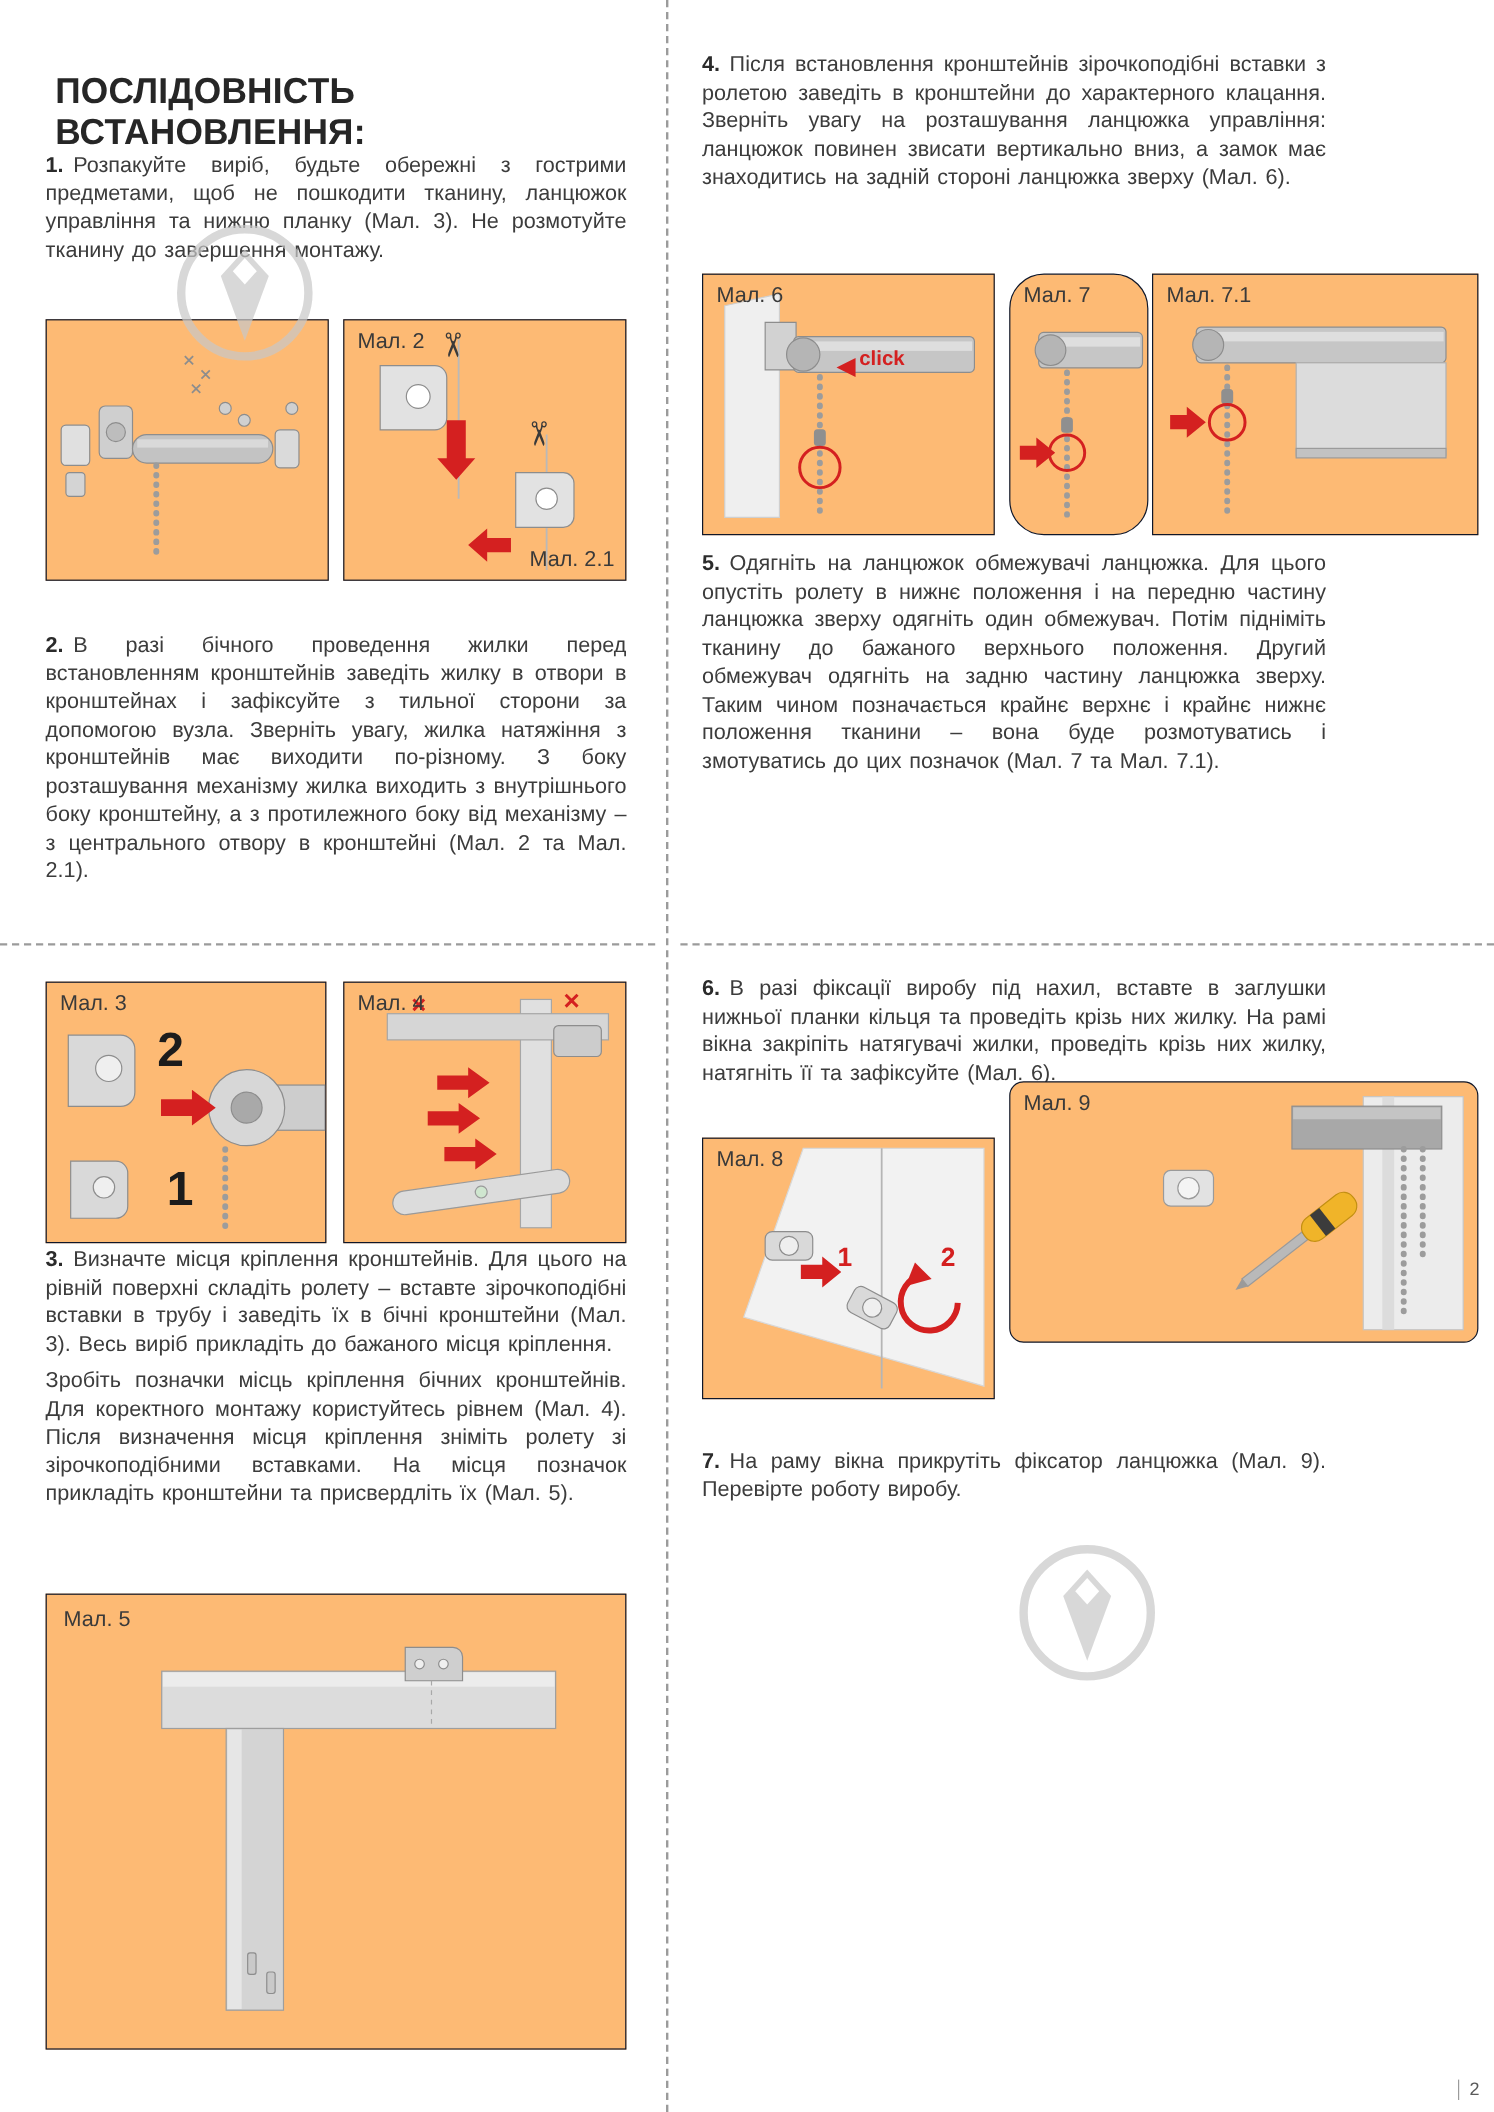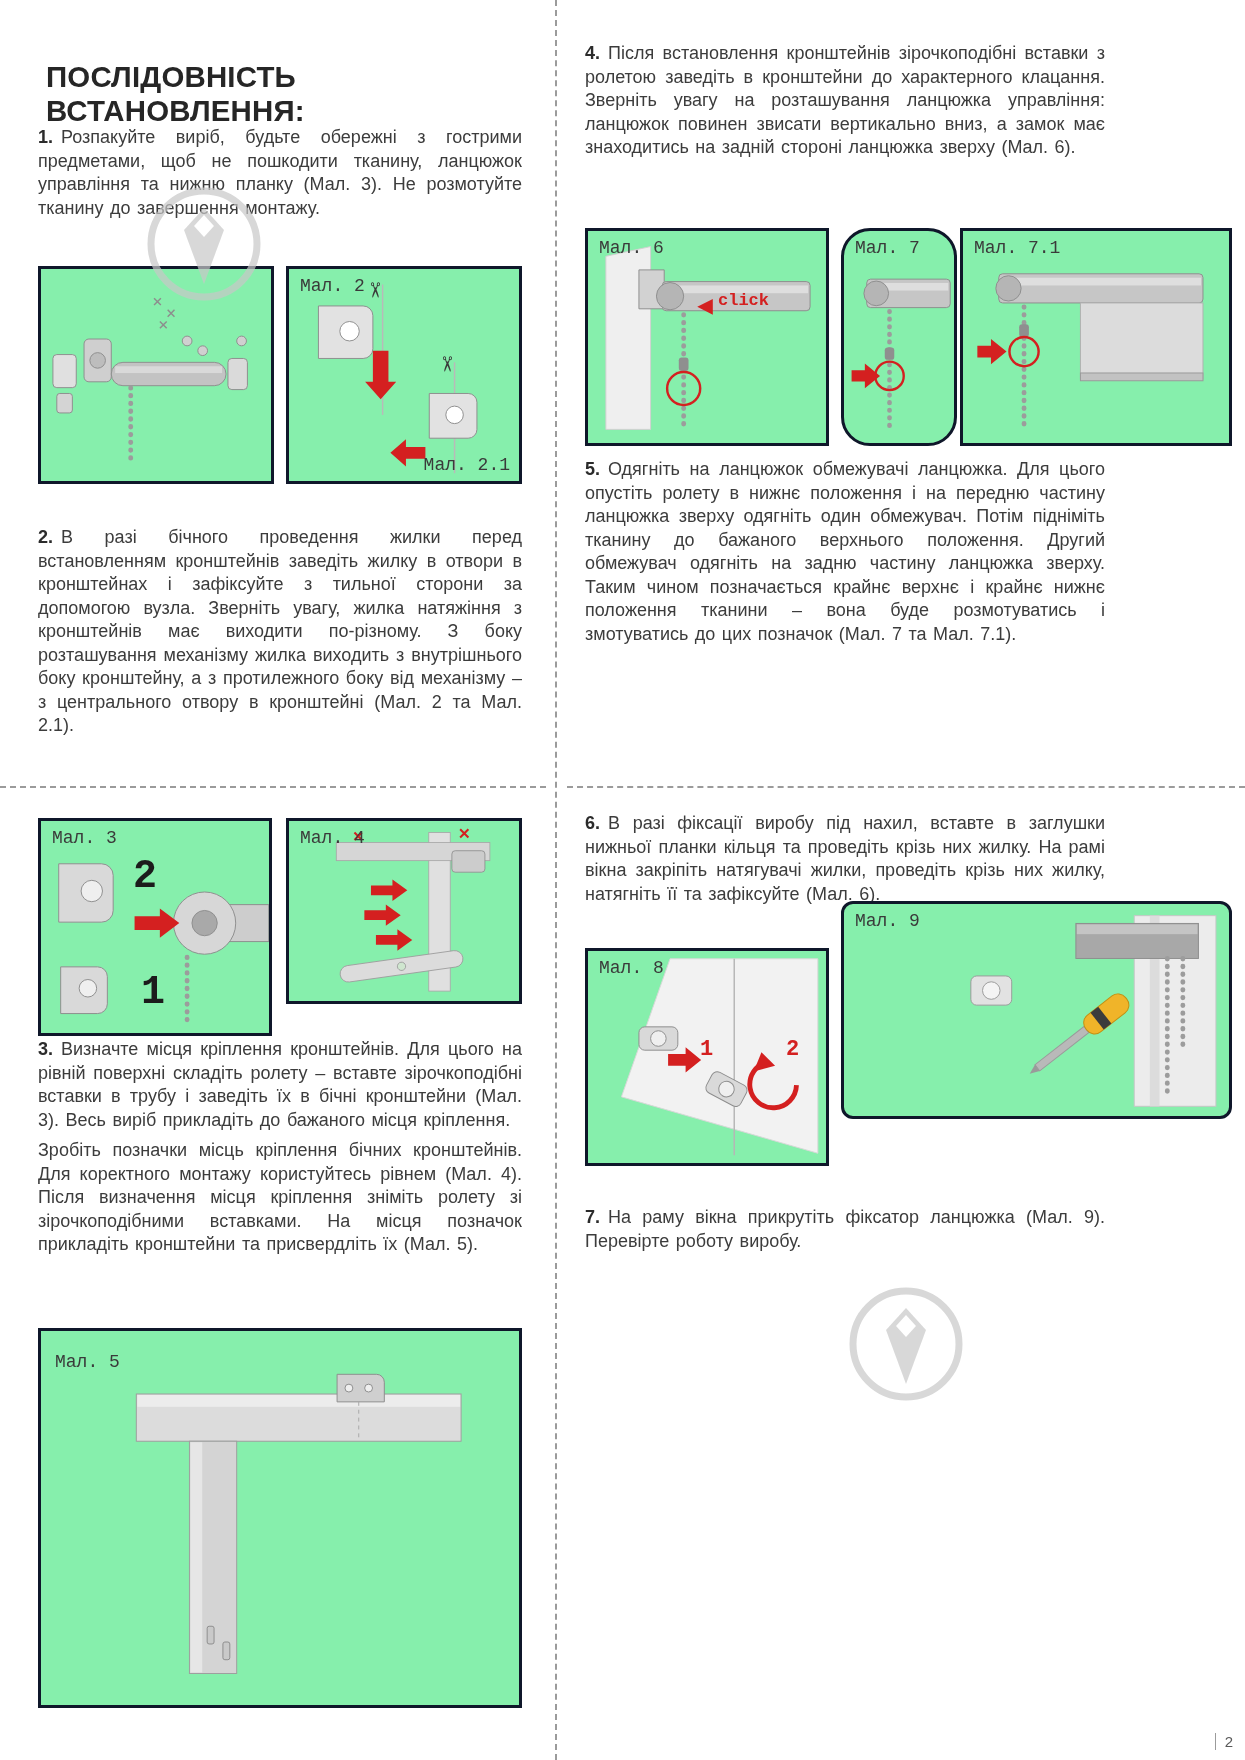--- a/index.html
+++ b/index.html
@@ -10,21 +10,21 @@
   }
   .abs{position:absolute;}
   .title{
     left:46px;top:40px;width:500px;
     font-size:30px;font-weight:800;color:#262626;letter-spacing:.2px;
     transform:scaleX(.98);transform-origin:left top;
   }
   .step{font-size:18px;line-height:23.5px;text-align:justify;color:#3c3c3c;word-spacing:1.5px;}
   .step p{margin:0 0 7px 0;}
   .stepnum{font-weight:700;color:#2b2b2b;margin-right:8px;}
-  .fig{border:3px solid #0f172a;background:#86efac;font-family:Liberation Mono, monospace;}
+  .fig{border:1px solid #0f172a;background:#fdba74;}
   .figlabel{position:absolute;left:11px;top:7px;font-size:18px;color:#3a3a3a;z-index:3;}
   .figlabel.br{left:auto;top:auto;right:9px;bottom:6px;}
   .vdash{left:555px;top:0;height:1760px;width:0;border-left:2px dashed #9b9b9b;}
   .hdash{top:786px;height:0;border-top:2px dashed #9b9b9b;}
   .wm{opacity:.7;z-index:5;pointer-events:none;}
   .marker{position:absolute;font-weight:700;z-index:3;line-height:1;}
   .marker.red{color:#d42020;font-size:22px;}
   .marker.black{color:#1c1c1c;font-size:40px;}
   .annotation-red{position:absolute;color:#d42020;font-weight:700;font-size:17px;z-index:3;}
   .scissors{position:absolute;font-size:28px;color:#3a3a3a;z-index:3;transform:rotate(90deg);}
@@ -101,21 +101,21 @@
       <circle cx="48" cy="172" r="9" fill="#efefef" stroke="#8d8d8d"></circle>
       <rect x="168" y="86" width="66" height="38" fill="#cdcdcd" stroke="#8d8d8d"></rect>
       <circle cx="168" cy="105" r="32" fill="#d7d7d7" stroke="#8d8d8d"></circle>
       <circle cx="168" cy="105" r="13" fill="#a9a9a9" stroke="#8d8d8d"></circle>
       <polygon points="96,98 122,98 122,90 142,105 122,120 122,112 96,112" fill="#d42020"></polygon>
       <line x1="150" y1="140" x2="150" y2="208" stroke="#9c9c9c" stroke-width="5" stroke-dasharray="0.5 7.5" stroke-linecap="round"></line>
     </svg>
   </div>
 </div>
 
-<div class="abs fig" style="left:286px;top:818px;width:236px;height:186px;">
+<div class="abs fig" style="left:286px;top:818px;width:236px;height:218px;">
   <span class="figlabel">Мал. 4</span>
   <div class="figinner">
     <svg viewBox="0 0 236 218">
       <rect x="148" y="14" width="26" height="192" fill="#e0e0e0" stroke="#a6a6a6"></rect>
       <rect x="36" y="26" width="186" height="22" fill="#d6d6d6" stroke="#a6a6a6"></rect>
       <rect x="176" y="36" width="40" height="26" rx="4" fill="#cccccc" stroke="#8d8d8d"></rect>
       <g fill="#d42020">
         <polygon points="78,78 104,78 104,71 122,84 104,97 104,90 78,90"></polygon>
         <polygon points="70,108 96,108 96,101 114,114 96,127 96,120 70,120"></polygon>
         <polygon points="84,138 110,138 110,131 128,144 110,157 110,150 84,150"></polygon>
@@ -130,21 +130,21 @@
     </svg>
   </div>
 </div>
 
 <div class="abs step" style="left:38px;top:1038px;width:484px;">
   <p><b class="stepnum">3.</b><span>Визначте місця кріплення кронштейнів. Для цього на рівній поверхні складіть ролету – вставте зірочкоподібні вставки в трубу і заведіть їх в бічні кронштейни (Мал. 3). Весь виріб прикладіть до бажаного місця кріплення.</span></p>
   <p><span>Зробіть позначки місць кріплення бічних кронштейнів. Для коректного монтажу користуйтесь рівнем (Мал. 4). Після визначення місця кріплення зніміть ролету зі зірочкоподібними вставками. На місця позначок прикладіть кронштейни та присвердліть їх (Мал. 5).</span></p>
 </div>
 
 <div class="abs fig" style="left:38px;top:1328px;width:484px;height:380px;">
-  <span class="figlabel" style="left:14px;top:10px;margin-top:11px;">Мал. 5</span>
+  <span class="figlabel" style="left:14px;top:10px;">Мал. 5</span>
   <div class="figinner">
     <svg viewBox="0 0 484 380">
       <rect x="96" y="64" width="330" height="48" fill="#dcdcdc" stroke="#9e9e9e"></rect>
       <rect x="97" y="65" width="328" height="12" fill="#ececec"></rect>
       <rect x="150" y="112" width="48" height="236" fill="#d4d4d4" stroke="#9e9e9e"></rect>
       <rect x="151" y="113" width="12" height="234" fill="#e6e6e6"></rect>
       <path d="M300 44 h40 a8 8 0 0 1 8 8 v20 h-48 z" fill="#cfcfcf" stroke="#8d8d8d"></path>
       <circle cx="312" cy="58" r="4" fill="#efefef" stroke="#8d8d8d"></circle>
       <circle cx="332" cy="58" r="4" fill="#efefef" stroke="#8d8d8d"></circle>
       <line x1="322" y1="72" x2="322" y2="112" stroke="#a8a8a8" stroke-dasharray="4 4"></line>

